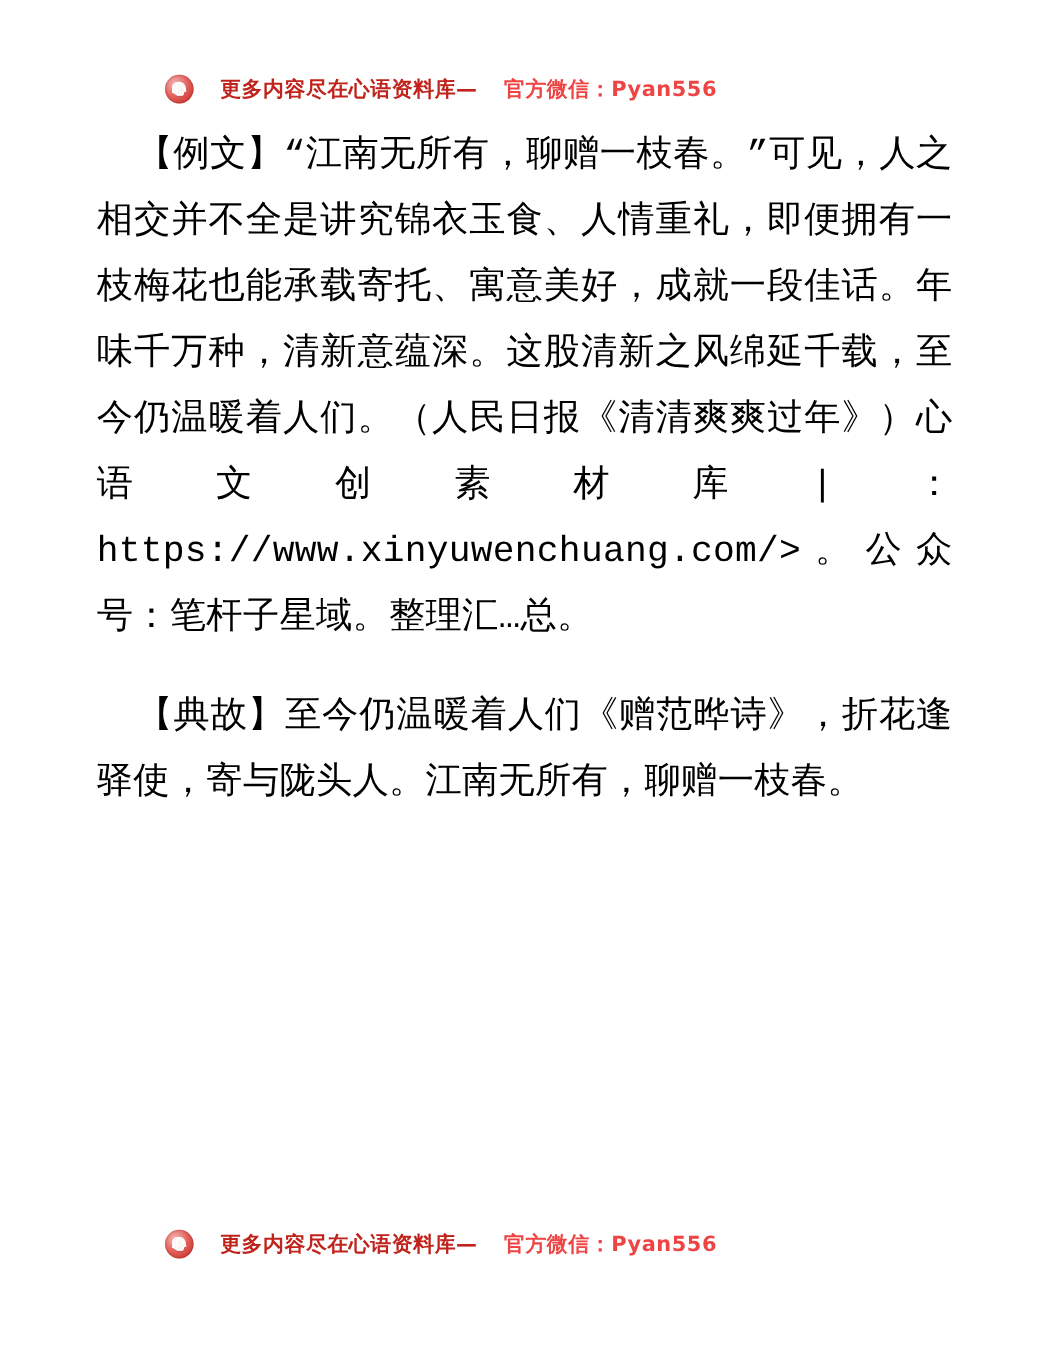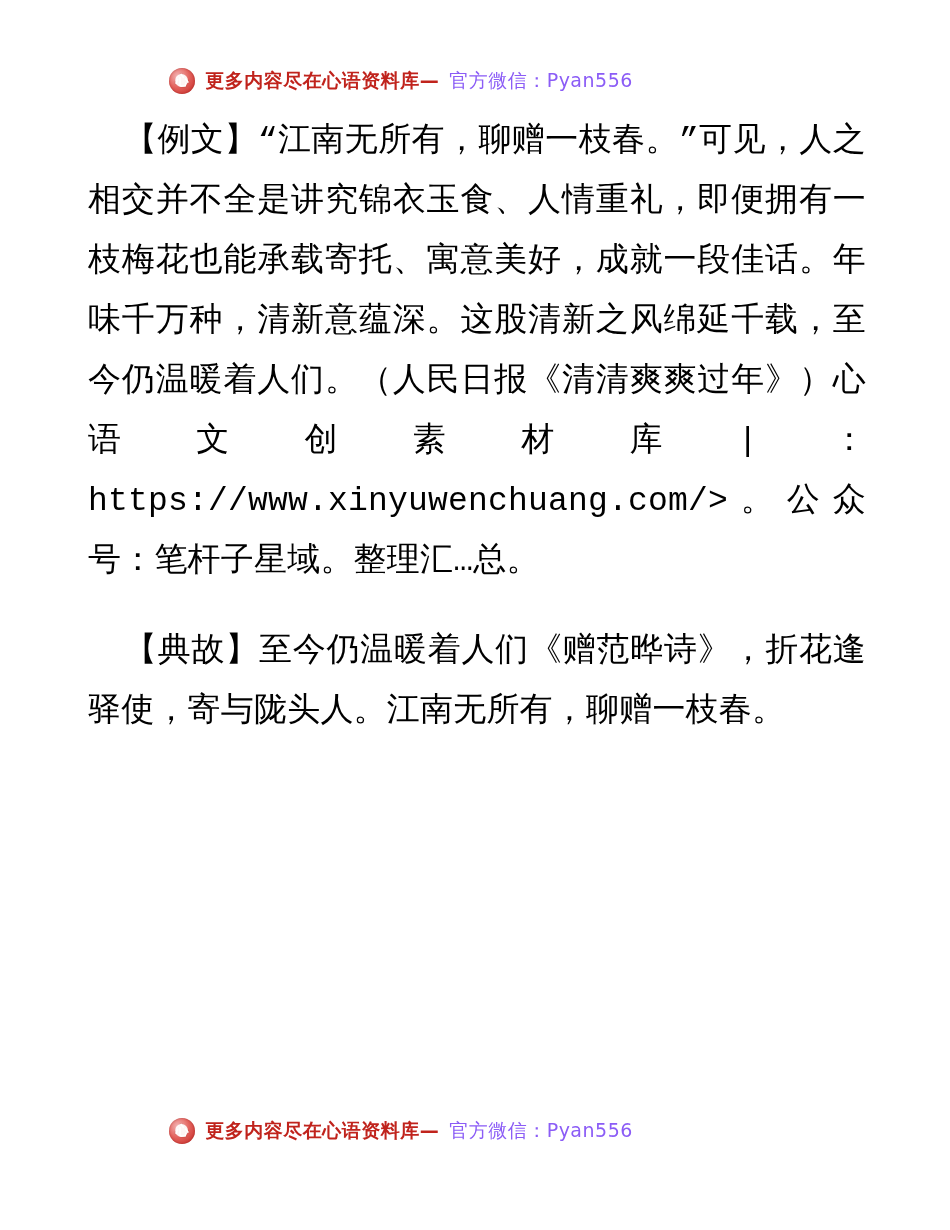--- a/index.html
+++ b/index.html
@@ -21,21 +21,21 @@
   }
 
   
   .watermark {
     position: absolute;
     left: 0;
     width: 802px;
     display: flex;
     align-items: center;
     justify-content: center;
-    gap: 10px;
+    gap: 24px;
     white-space: nowrap;
   }
   .watermark-top { top: 68px; }
   .watermark-bottom { top: 1118px; }
 
   .wm-logo {
     width: 26px;
     height: 26px;
     border-radius: 50%;
     background: radial-gradient(circle at 35% 32%, #f3b8b8 0%, #e4645f 45%, #c0211c 100%);
@@ -71,22 +71,22 @@
   .wm-text {
     font-family: "DejaVu Sans", sans-serif;
     font-size: 19px;
     font-weight: bold;
     color: #c0231c;
     letter-spacing: 0.5px;
   }
   .wm-text-2 {
     font-family: "DejaVu Sans", sans-serif;
     font-size: 19px;
-    font-weight: normal;
-    color: #8b5cf6;
+    font-weight: bold;
+    color: #ef4444;
     letter-spacing: 0.5px;
   }
 
   
   .content {
     position: absolute;
     left: 88px;
     top: 112px;
     width: 778px;
   }

